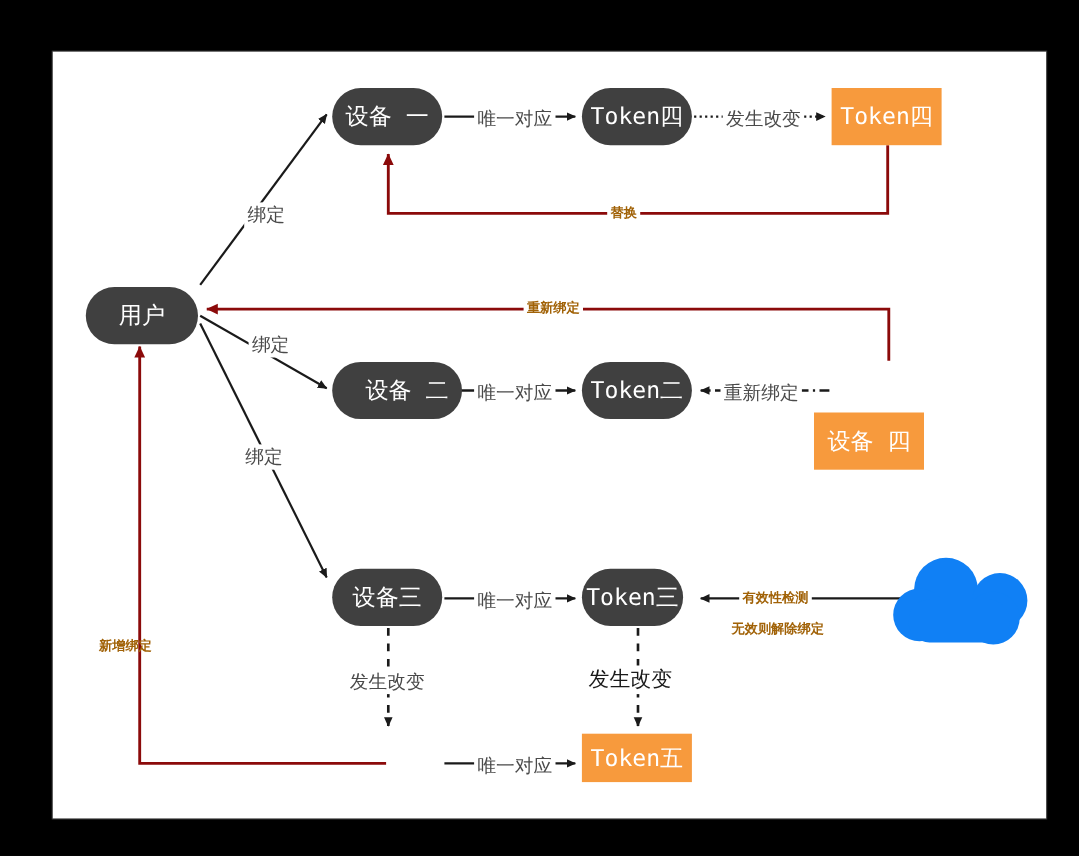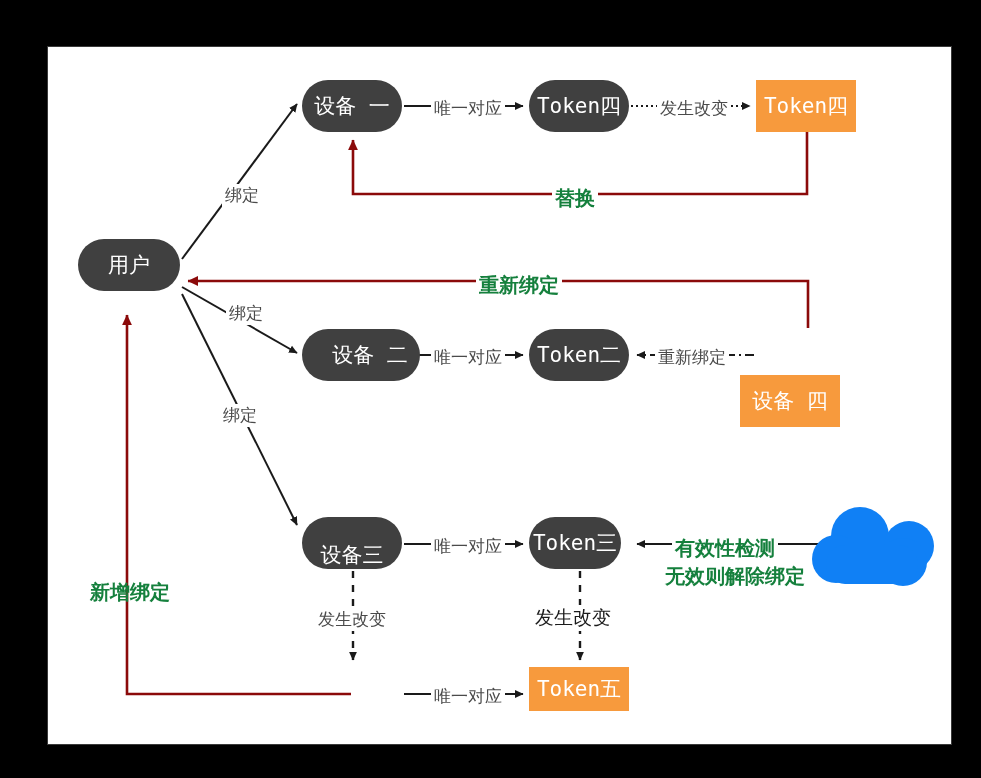--- a/index.html
+++ b/index.html
@@ -55,22 +55,22 @@
   }
   .lbl.gray {
     color: #4a4a4a;
     font-size: 17px;
   }
   .lbl.gray-big {
     color: #1a1a1a;
     font-size: 19px;
   }
   .lbl.red {
-    color: #15803d;
-    font-size: 20px;
+    color: #a16207;
+    font-size: 12px;
     font-weight: bold;
   }
   .lbl.white-bg {
     background: #ffffff;
     padding: 0 3px;
   }
 </style>
 </head>
 <body>
 
@@ -119,21 +119,21 @@
 
       <g>
         <circle cx="812" cy="489" r="29" fill="#1080F5"></circle>
         <circle cx="861" cy="499" r="25" fill="#1080F5"></circle>
         <circle cx="788" cy="512" r="24" fill="#1080F5"></circle>
         <circle cx="855" cy="515" r="24" fill="#1080F5"></circle>
         <rect x="778" y="498" width="92" height="39" rx="19" fill="#1080F5"></rect>
       </g>
     </svg>
 
-    <div class="node blue" style="left:30px; top:192px; width:102px; height:52px;">
+    <div class="node blue" style="left:30px; top:214px; width:102px; height:52px;">
       <span>用户</span>
     </div>
 
     <div class="node blue" style="left:254px; top:33px; width:100px; height:52px;">
       <span>设备 一</span>
     </div>
 
     <div class="node blue" style="left:481px; top:33px; width:100px; height:52px;">
       <span>Token四</span>
     </div>
@@ -147,21 +147,21 @@
     </div>
 
     <div class="node blue" style="left:481px; top:282px; width:100px; height:52px;">
       <span>Token二</span>
     </div>
 
     <div class="node orange" style="left:692px; top:281px; width:100px; height:52px;margin-top:47px;">
       <span>设备 四</span>
     </div>
 
-    <div class="node blue" style="left:254px; top:470px; width:100px; height:52px;align-items:flex-end;">
+    <div class="node blue" style="left:254px; top:470px; width:100px; height:52px;">
       <span>设备三</span>
     </div>
 
     <div class="node blue" style="left:481px; top:470px; width:92px; height:52px;text-align:center;">
       <span>Token三</span>
     </div>
 
 
     <div class="node orange" style="left:481px; top:620px; width:100px; height:44px;">
       <span>Token五</span>

